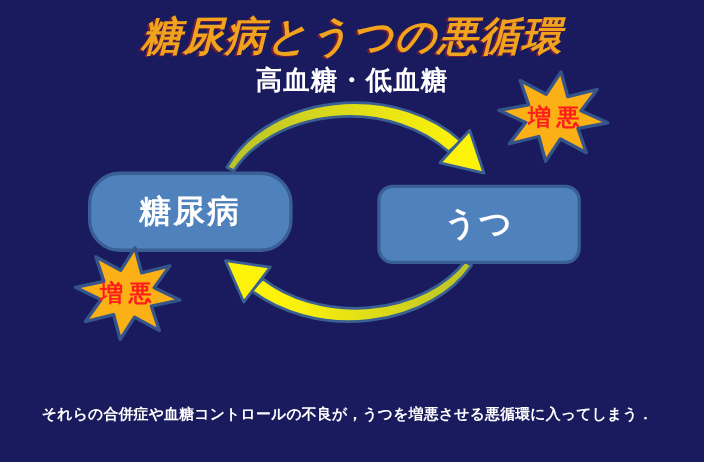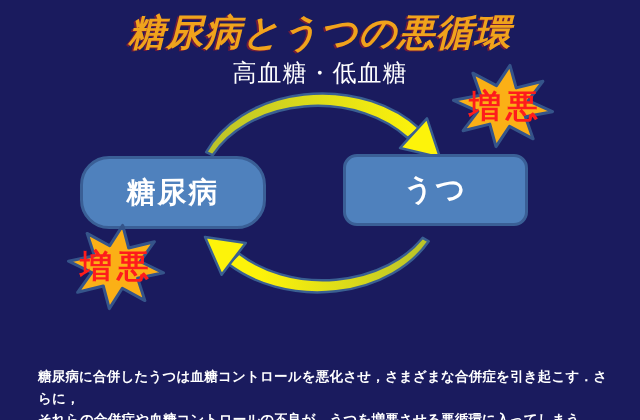--- a/index.html
+++ b/index.html
@@ -15,36 +15,36 @@
   .ring-layer{z-index:1;}
   .star-layer{z-index:3;}
   .slide-title{
     position:absolute;top:8px;left:0;width:640px;z-index:5;
     text-align:center;font-size:37px;font-weight:700;font-style:italic;
     color:var(--title,#f0a31c);letter-spacing:1px;
     text-shadow:-2px 1px 0 rgba(190,30,30,0.55);
   }
   .cycle-label{
     position:absolute;left:0;width:640px;z-index:5;text-align:center;
-    color:var(--text-white,#fff);font-weight:400;
+    color:var(--text-white,#fff);font-weight:700;
   }
   .label-top{top:57px;font-size:24px;letter-spacing:1px;}
   .label-bottom{top:300px;font-size:24px;}
   .node{
     position:absolute;z-index:2;display:flex;align-items:center;justify-content:center;
     background:var(--box-fill,#4f81bd);
     border:3px solid var(--box-border,#3a5f96);
     border-radius:14px;box-sizing:border-box;
     color:var(--text-white,#fff);font-size:29px;font-weight:600;letter-spacing:2px;
   }
   .node-left{left:80px;top:156px;width:186px;height:73px;border-radius:29px;}
-  .node-right{left:343px;top:154px;width:185px;height:72px;text-align:center;}
+  .node-right{left:343px;top:168px;width:185px;height:72px;text-align:center;}
   .badge-text{
     position:absolute;z-index:4;transform:translate(-50%,-50%);
-    color:var(--star-text,#fe1c1c);font-size:32px;font-weight:700;letter-spacing:5px;
+    color:var(--star-text,#fe1c1c);font-size:21px;font-weight:700;letter-spacing:5px;
     white-space:nowrap;
   }
   .badge-top-right{left:506px;top:107px;}
   .badge-bottom-left{left:117px;top:267px;}
   .footnote{
     position:absolute;left:38px;top:366px;width:580px;z-index:5;
     color:var(--text-white,#fff);font-size:13.5px;font-weight:700;line-height:21.5px;
     letter-spacing:0.2px;
   }
 </style>
@@ -81,17 +81,16 @@
   </div>
 
   <svg class="layer star-layer" viewBox="0 0 640 420">
     <polygon points="510,65.4 516.2,87.9 542.9,81.3 528.2,100.7 552.5,111.7 525.4,116.7 533.1,138.8 509.5,126.3 496,146.6 489.8,124.1 463.1,130.7 477.8,111.3 453.5,100.3 480.6,95.3 472.9,73.2 496.5,85.7" style="fill:var(--star-fill,#fbb016);stroke:var(--star-border,#35548a)" stroke-width="3" stroke-linejoin="round"></polygon>
     <polygon points="122.7,225.4 128.7,248 154.4,241.7 140.2,261.5 163.5,272.8 137.6,278.2 144.9,300.6 122.3,288.3 109.3,308.6 103.3,286 77.6,292.3 91.8,272.5 68.5,261.2 94.4,255.8 87.1,233.4 109.7,245.7" style="fill:var(--star-fill,#fbb016);stroke:var(--star-border,#35548a)" stroke-width="3" stroke-linejoin="round"></polygon>
   </svg>
   <div class="badge-text badge-top-right">増悪</div>
   <div class="badge-text badge-bottom-left">増悪</div>
 
   <div class="footnote">
-    <div>糖尿病に合併したうつは血糖コントロールを悪化させ，さまざまな合併症を引き起こす．さらに，</div>
     <div>それらの合併症や血糖コントロールの不良が，うつを増悪させる悪循環に入ってしまう．</div>
   </div>
 
 </div>
 
 </body></html>

